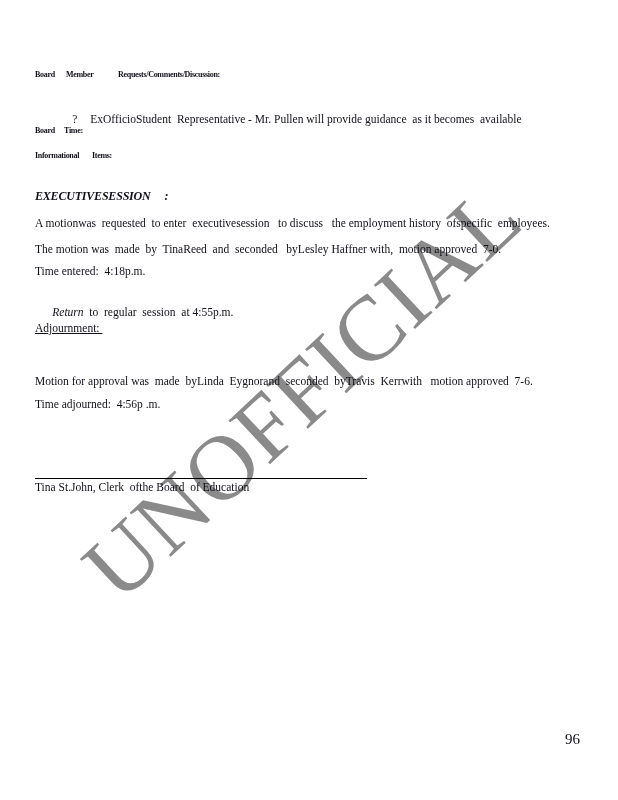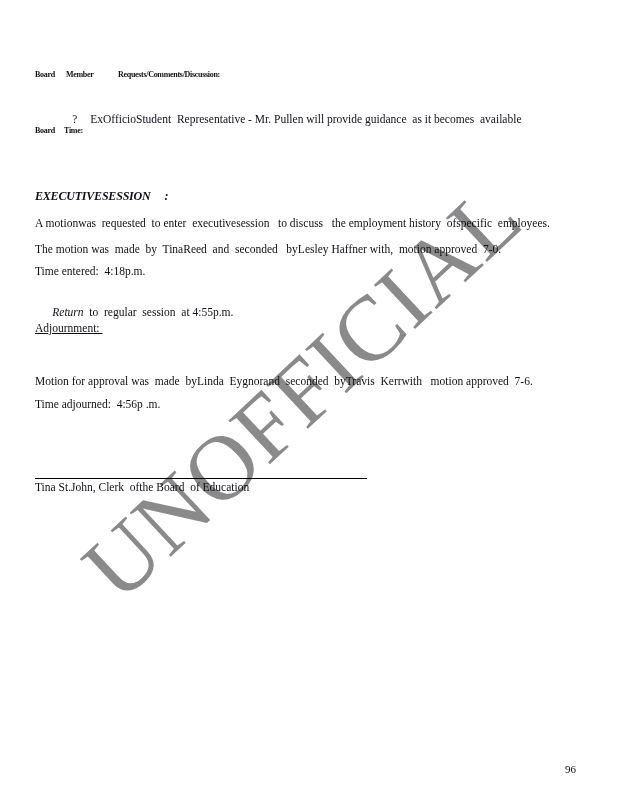--- a/index.html
+++ b/index.html
@@ -83,22 +83,21 @@
     left: 35px;
     top: 478px;
     width: 332px;
     border-top: 1px solid #000000;
     height: 0;
   }
   .page-number {
     position: absolute;
     left: 565px;
     top: 731px;
-    font-size: 11px;
-    margin-top: 32px;
+    font-size: 15px;
   }
 </style>
 </head>
 <body>
 
 <div class="page">
 
   <div class="watermark" style="color:#8a8a8a;">UNOFFICIAL</div>
 
   <div class="layer">
@@ -112,20 +111,24 @@
 
     <div class="line bullet-line" style="top:100px">
       <span class="marker">?</span><span>ExOfficioStudent  Representative - Mr. Pullen will provide guidance  as it becomes  available</span>
     </div>
 
     <div class="hdr-row" style="top:126px">
       <span class="hdr-col" style="left:35px">Board</span>
       <span class="hdr-col" style="left:64px">Time:</span>
     </div>
 
+    <div class="hdr-row" style="top:151px">
+      <span class="hdr-col" style="left:35px">Informational</span>
+      <span class="hdr-col" style="left:92px">Items:</span>
+    </div>
 
 
     <div class="line exec-heading" style="top:190px">EXECUTIVESESSION     :</div>
 
     <div class="line" style="top:217px">A motionwas  requested  to enter  executivesession   to discuss   the employment history  ofspecific  employees.</div>
 
     <div class="line" style="top:243px">The motion was  made  by  TinaReed  and  seconded   byLesley Haffner with,  motion approved  7-0.</div>
 
     <div class="line" style="top:265px">Time entered:  4:18p.m.</div>
 

